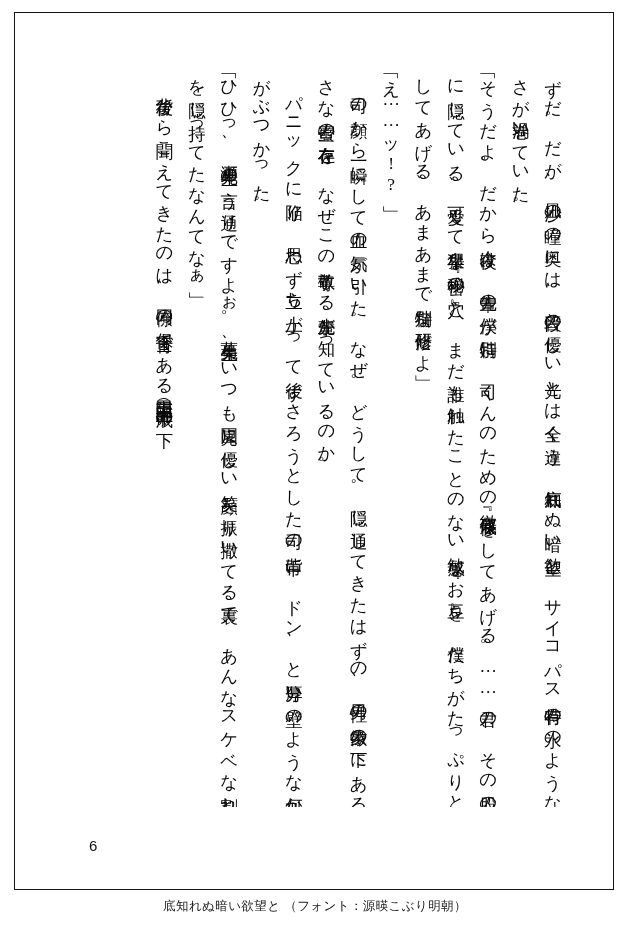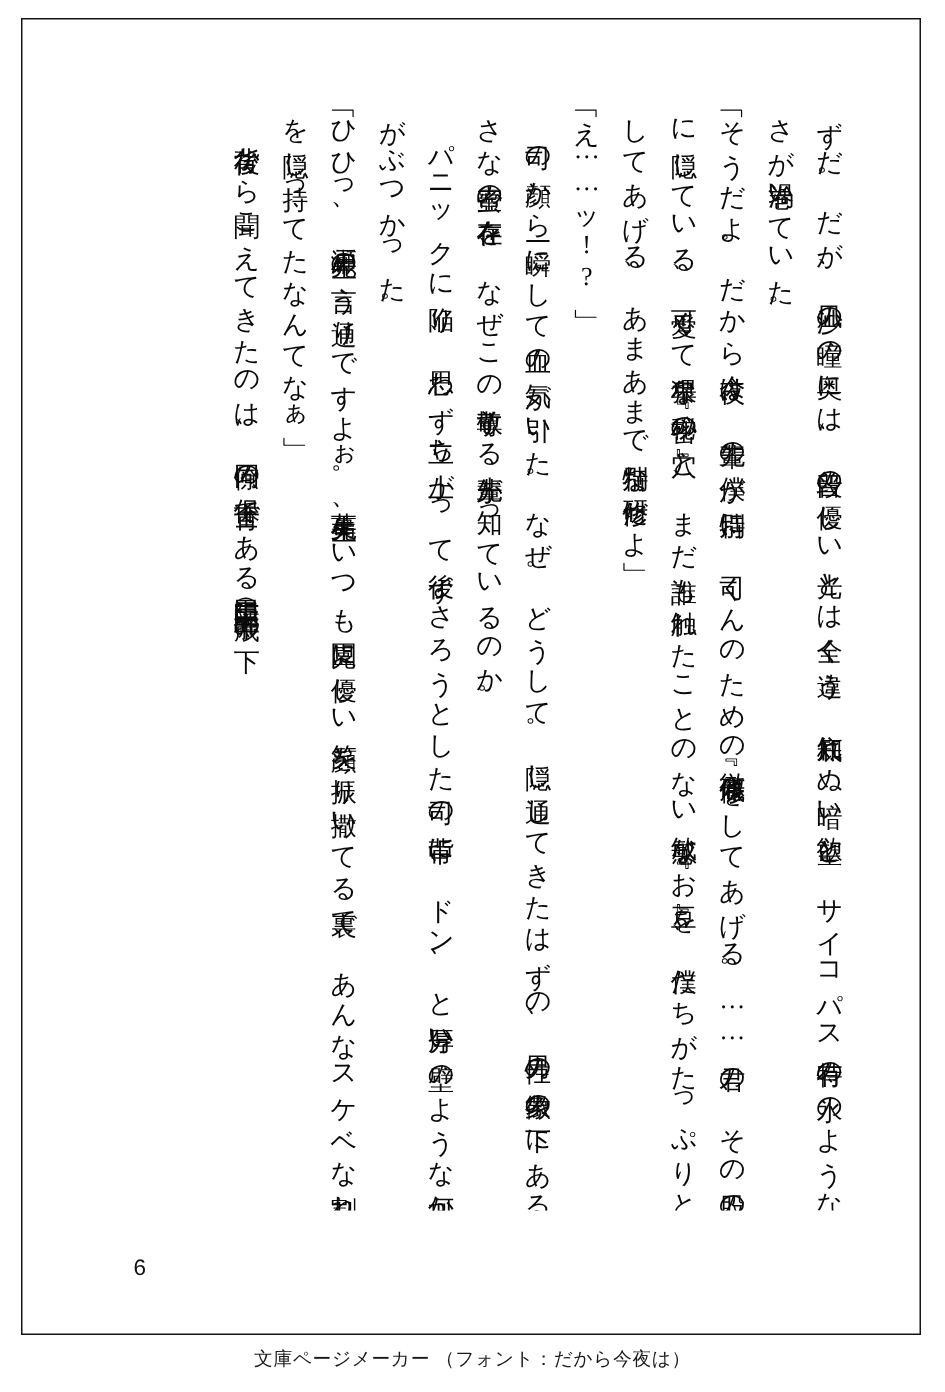--- a/index.html
+++ b/index.html
@@ -103,15 +103,15 @@
       <p class="para indent">司の顔から一瞬にして血の気が引いた。なぜ。どうして。隠し通してきたはずの、男性の象徴の下にある小さな蜜壺の存在を、なぜこの尊敬する先輩が知っているのか。</p>
       <p class="para indent">パニックに陥り、思わず立ち上がって後ずさろうとした司の背中に、ドン、と分厚い壁のような何かがぶつかった。</p>
       <p class="para">「ひひっ、瀬戸先生の言う通りですよぉ。葛葉先生、いつも園児に優しい笑顔を振り撒いてる裏で、あんなスケベな割れ目を隠し持ってたなんてなぁ」</p>
       <p class="para indent">背後から聞こえてきたのは、同僚の保育士である田中陽二郎（五十一歳）の下</p>
     </div>
 
     <div class="page-number">6</div>
 
   </div>
 
-  <div class="footer-credit">文庫ページメーカー （フォント：だから今夜は）</div>
+  <div class="footer-credit">底知れぬ暗い欲望と （フォント：源暎こぶり明朝）</div>
 
 </div>
 
 </body></html>

